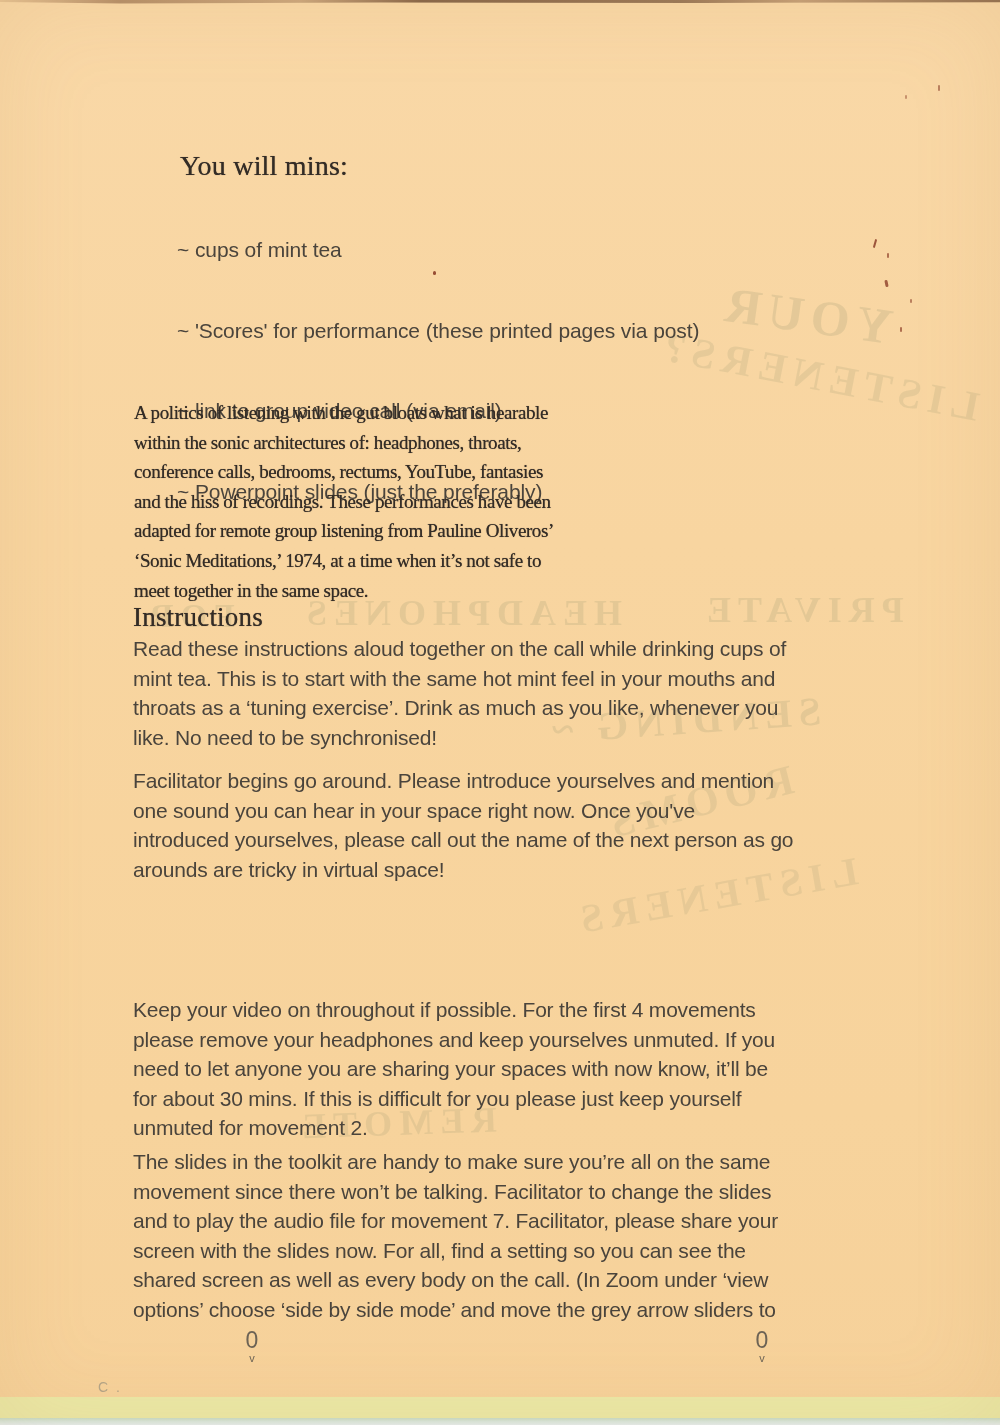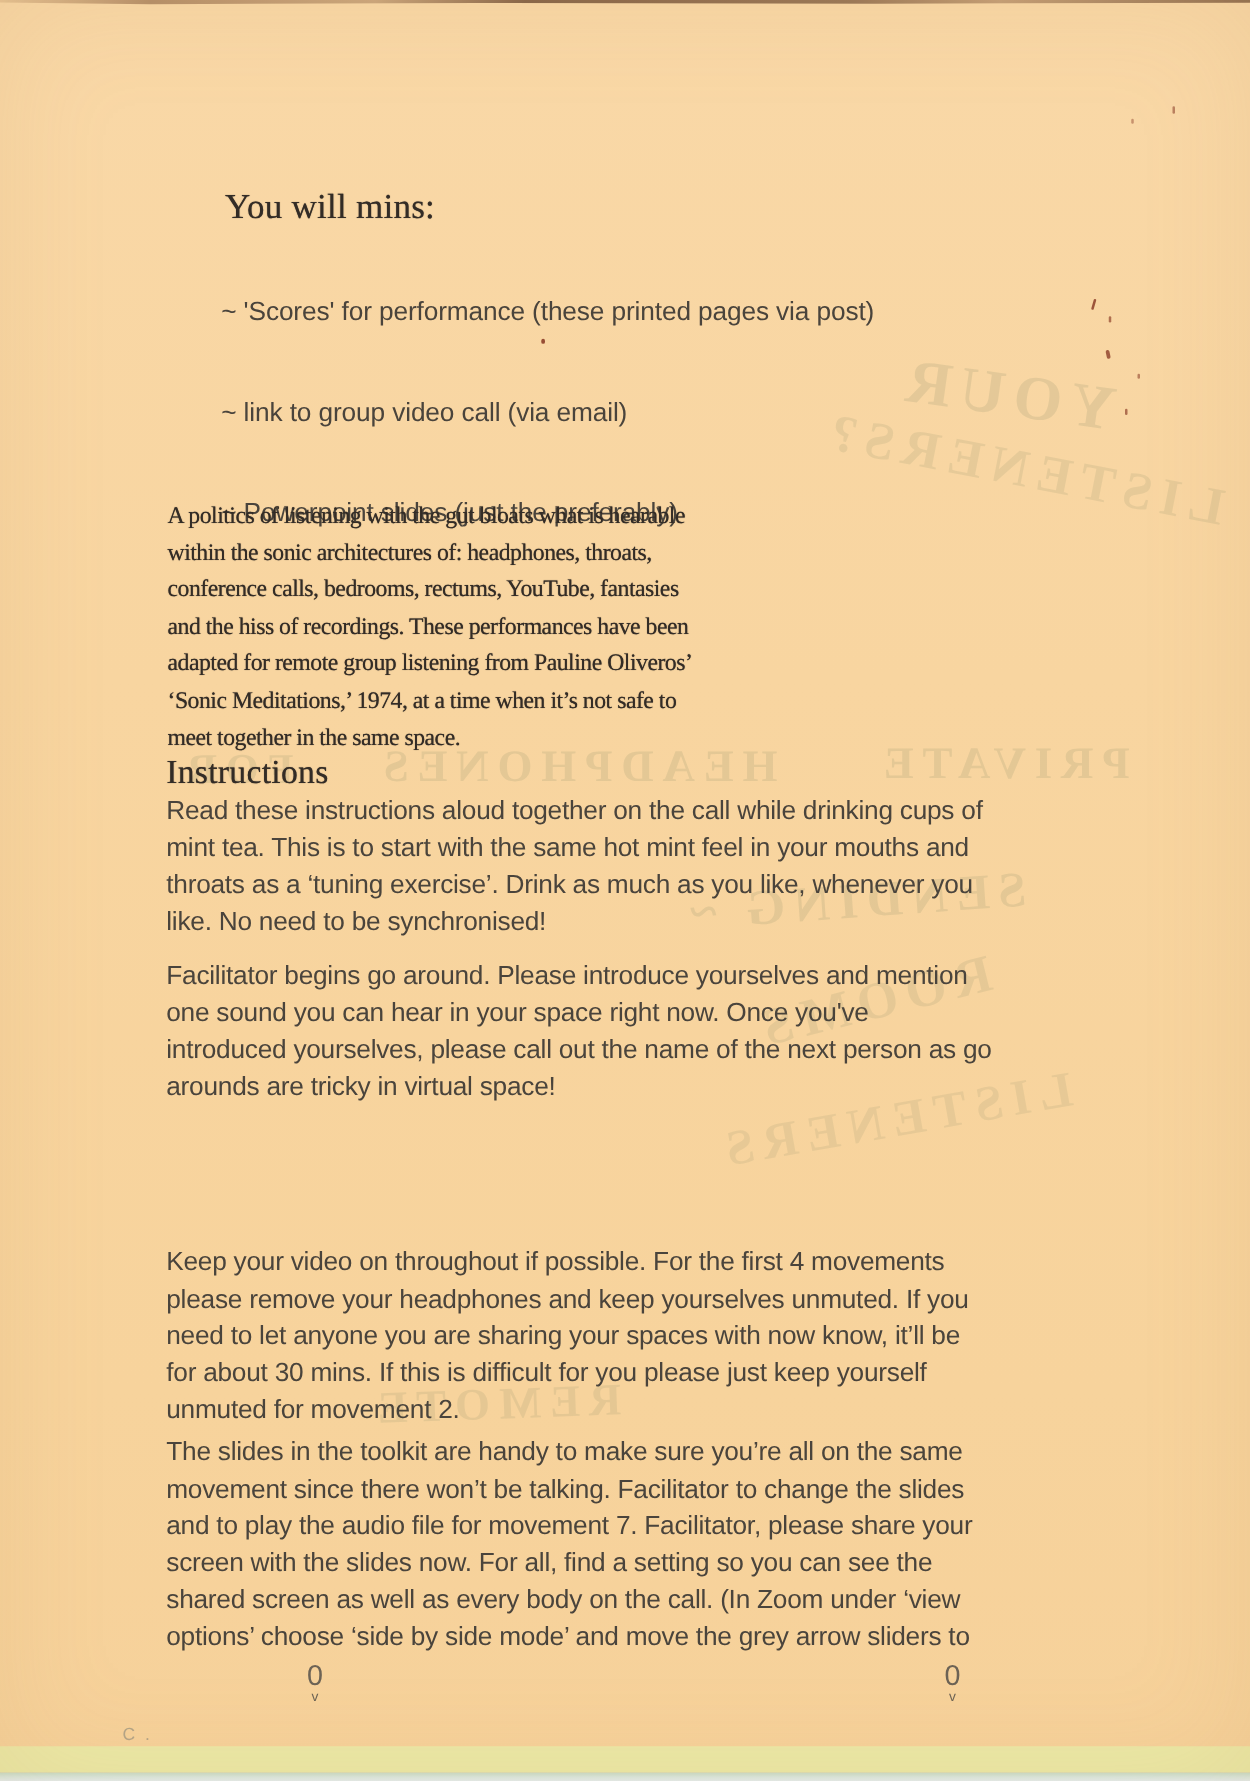--- a/index.html
+++ b/index.html
@@ -112,20 +112,21 @@
   <div class="ghost g2">FOR</div>
   <div class="ghost g3">HEADPHONES</div>
   <div class="ghost g4">PRIVATE</div>
   <div class="ghost g5">SENDING ~</div>
   <div class="ghost g6">ROOMS</div>
   <div class="ghost g7">LISTENERS</div>
   <div class="ghost g8">REMOTE</div>
 
   <div class="serif heading-needs">You will mins:</div>
   <div class="needs-list">
+    <span class="need-item">~ cups of mint tea</span>
     <span class="need-item">~ 'Scores' for performance (these printed pages via post)</span>
     <span class="need-item">~ link to group video call (via email)</span>
     <span class="need-item">~ Powerpoint slides (just the preferably)</span>
   </div>
 
   <div class="serif intro">A politics of listening with the gut bloats what is hearable
 within the sonic architectures of: headphones, throats,
 conference calls, bedrooms, rectums, YouTube, fantasies
 and the hiss of recordings. These performances have been
 adapted for remote group listening from Pauline Oliveros’

